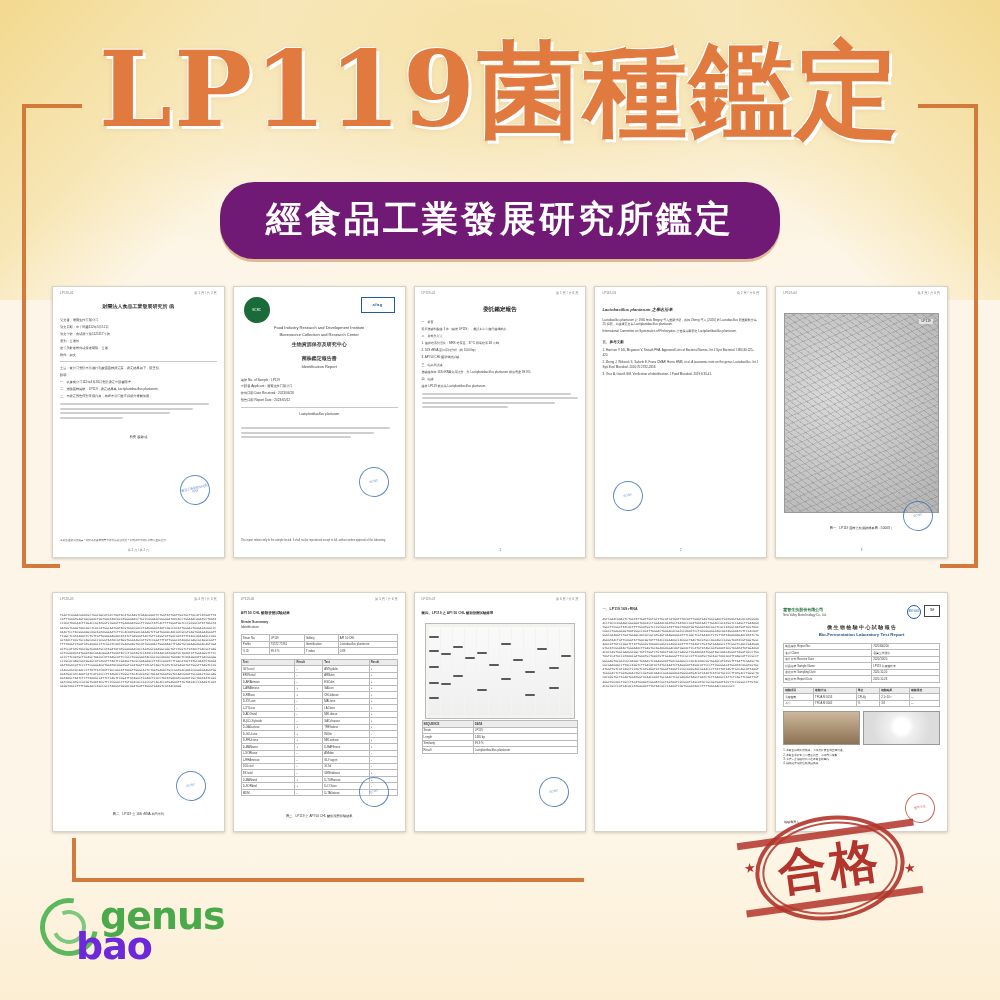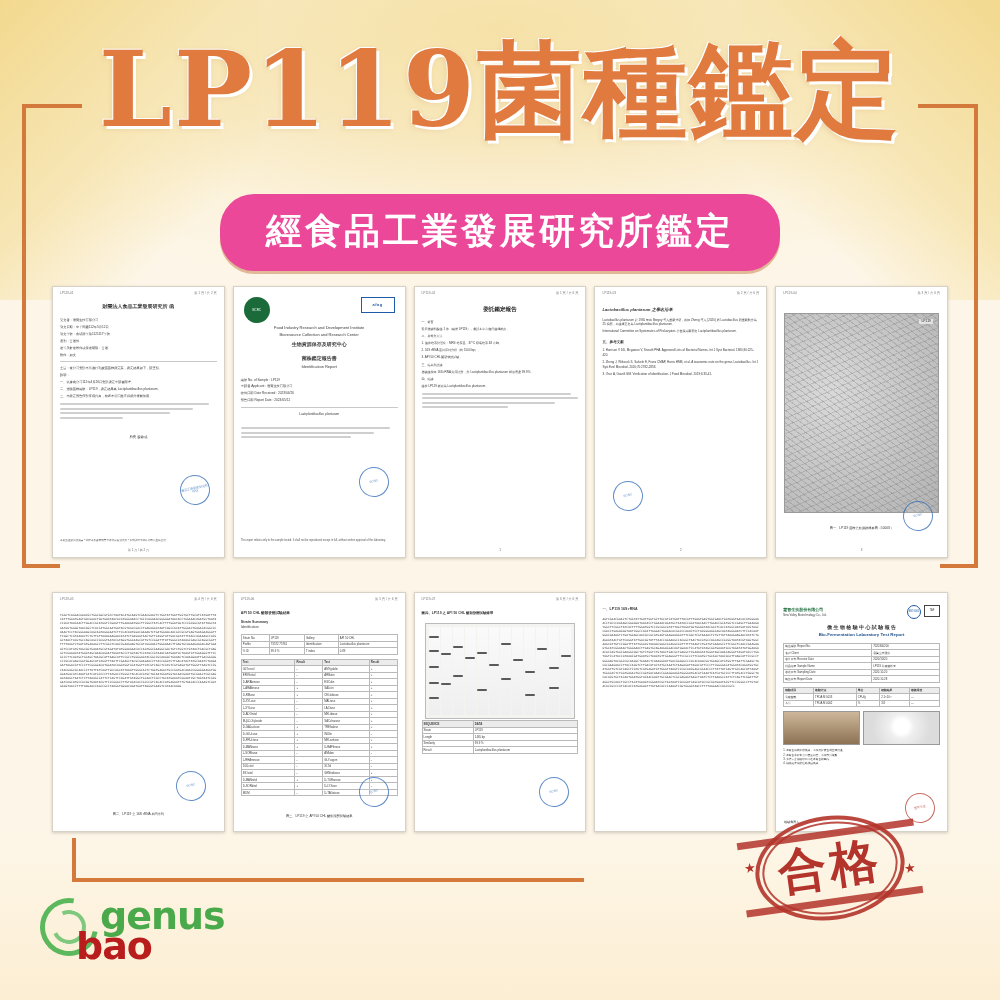--- a/index.html
+++ b/index.html
@@ -48,31 +48,30 @@
     font-weight:bold;
     font-size:104px;
     line-height:1.08;
     color:#e07a3e;
     letter-spacing:2px;
     text-shadow: 3px 3px 0 #ffffff, -1px -1px 0 #ffffff, 0 2px 6px rgba(160,90,30,.18);
   }
   
   #subtitle-pill {
     position:absolute; left:50%; top:182px; transform:translateX(-50%);
-    background:#ec4899;
+    background:#701a75;
     color:#ffffff;
     font-family:"DejaVu Serif", serif;
     font-weight:bold;
     font-size:36px;
     padding:13px 46px 15px;
     border-radius:34px;
     box-shadow:0 3px 0 rgba(190,110,50,.45);
     white-space:nowrap;
     letter-spacing:3px;
-    margin-top:12px;
   }
 
   
   #docs-row-1 { position:absolute; left:52px; top:286px; width:896px; height:272px; display:flex; gap:8px; }
   #docs-row-2 { position:absolute; left:52px; top:592px; width:896px; height:240px; display:flex; gap:8px; }
   .doc {
     position:relative;
     flex:1 1 0;
     background:#ffffff;
     border:1px solid #d8d2c6;
@@ -212,21 +211,21 @@
   }
   #brand .leaf2 {
     position:absolute; left:12px; top:18px; width:34px; height:34px; border-radius:50%;
     border:4px solid #7ec97e; border-left-color:transparent; transform:rotate(20deg);
   }
   #brand .name1 {
     position:absolute; left:60px; top:2px; font-size:38px; font-weight:bold; color:#4aa94a;
     font-family:"DejaVu Sans", sans-serif; letter-spacing:-1px;
   }
   #brand .name2 {
-    position:absolute; left:36px; top:32px; font-size:38px; font-weight:bold; color:#b91c1c;
+    position:absolute; left:36px; top:32px; font-size:38px; font-weight:bold; color:#6d28d9;
     font-family:"DejaVu Sans", sans-serif; letter-spacing:-1px;
   }
 </style>
 </head>
 <body>
 
 <div id="bg-top"></div>
 <div id="bg-corner-l"></div>
 <div id="bg-corner-r"></div>
 <div id="bg-bottom"></div>

